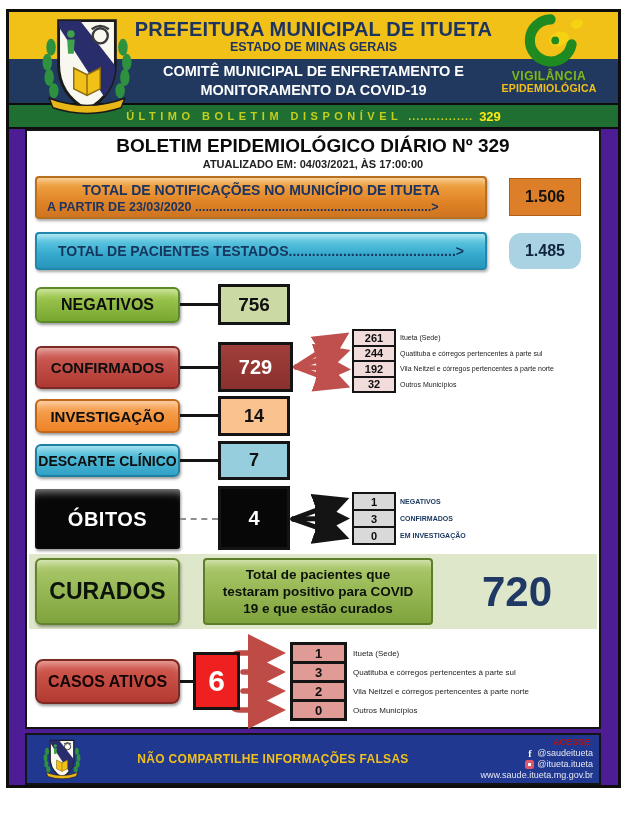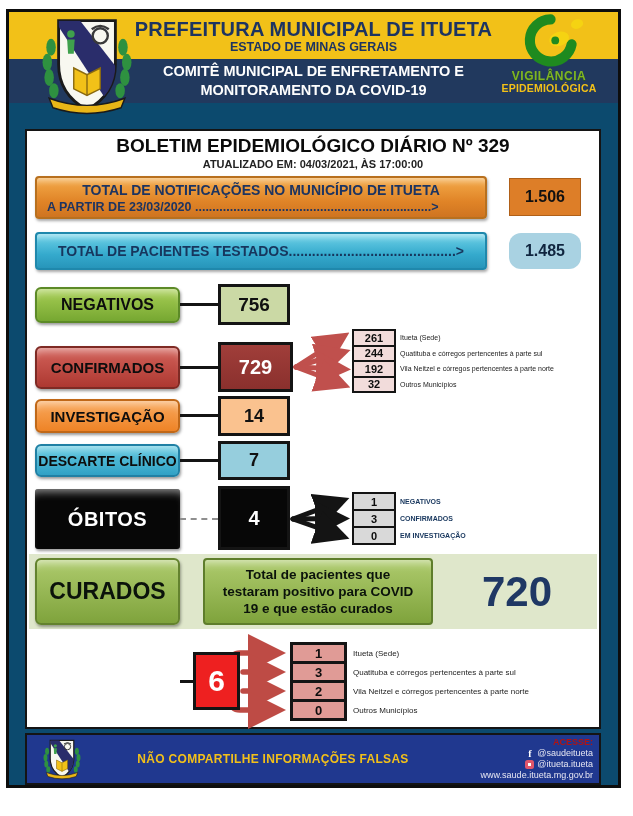--- a/index.html
+++ b/index.html
@@ -1,21 +1,21 @@
 <!DOCTYPE html>
 <html><head>
 <meta charset="utf-8">
 <style>
   * { margin:0; padding:0; box-sizing:border-box; }
   html,body { background:#ffffff; }
   body { font-family:"Liberation Sans", sans-serif; }
   .page { position:relative; width:633px; height:816px; background:#fff; overflow:hidden; }
 
   
-  .frame { position:absolute; left:6px; top:9px; width:615px; height:779px; border:3px solid #0d0d0d; background:#0c4a6e; }
+  .frame { position:absolute; left:6px; top:9px; width:615px; height:779px; border:3px solid #0d0d0d; background:#4c1d95; }
 
   
   .header { position:relative; width:100%; }
   .band-yellow { height:47px; background:#f2c118; display:flex; flex-direction:column; align-items:center; justify-content:center; }
   .band-yellow .t1 { font-size:20px; font-weight:bold; color:#1d3461; letter-spacing:.2px; line-height:22px; }
   .band-yellow .t2 { font-size:12.5px; font-weight:bold; color:#1d3461; line-height:14px; }
   .band-blue { height:44px; background:#21395e; display:flex; flex-direction:column; align-items:center; justify-content:center; }
   .band-blue .t1, .band-blue .t2 { font-size:14.5px; font-weight:bold; color:#fdfdfd; line-height:19px; }
   .band-green { height:26px; background:#1f6e32; border-top:2px solid #0d0d0d; border-bottom:2px solid #0d0d0d; display:flex; align-items:center; justify-content:center; gap:6px; }
   .band-green .lbl { font-size:11px; font-weight:bold; letter-spacing:4.5px; color:#c4ce1c; }
@@ -146,20 +146,25 @@
 
     <div class="header">
       <div class="band-yellow">
         <div class="t1">PREFEITURA MUNICIPAL DE ITUETA</div>
         <div class="t2">ESTADO DE MINAS GERAIS</div>
       </div>
       <div class="band-blue">
         <div class="t1">COMITÊ MUNICIPAL DE ENFRETAMENTO E</div>
         <div class="t2">MONITORAMENTO DA COVID-19</div>
       </div>
+      <div class="band-green">
+        <span class="lbl">ÚLTIMO BOLETIM DISPONÍVEL</span>
+        <span class="dots">................</span>
+        <span class="num">329</span>
+      </div>
       <svg class="crest">
           <use href="#crest-sym"></use>
         </svg>
       <div class="vigi">
         <svg>
             <use href="#vigi-sym"></use>
           </svg>
         <div class="v1">VIGILÂNCIA</div>
         <div class="v2">EPIDEMIOLÓGICA</div>
       </div>
@@ -253,20 +258,21 @@
           <div class="mini-box">0</div>
           <div class="mini-lbl">EM INVESTIGAÇÃO</div>
         </div>
       </div>
 
       <div class="cur-strip"></div>
       <div class="cur-btn">CURADOS</div>
       <div class="cur-desc">Total de pacientes que testaram positivo para COVID 19 e que estão curados</div>
       <div class="cur-val">720</div>
 
+      <div class="btn-casos">CASOS ATIVOS</div>
       <div class="casos-conn"></div>
       <div class="casos-val">6</div>
       <svg class="arrows ar-casos" width="73" height="102">
         <defs>
             <marker id="mk-red2" markerWidth="7" markerHeight="7" refX="5" refY="3.5" orient="auto">
               <path d="M0 0 L7 3.5 L0 7 Z" fill="#be4b45"></path>
             </marker>
           </defs>
         <g stroke="#be4b45" stroke-width="5.5" stroke-linecap="round" fill="none">
           <path d="M14 58 L14 26 Q14 17 23 17 L58 17" marker-end="url(#mk-red2)"></path>

